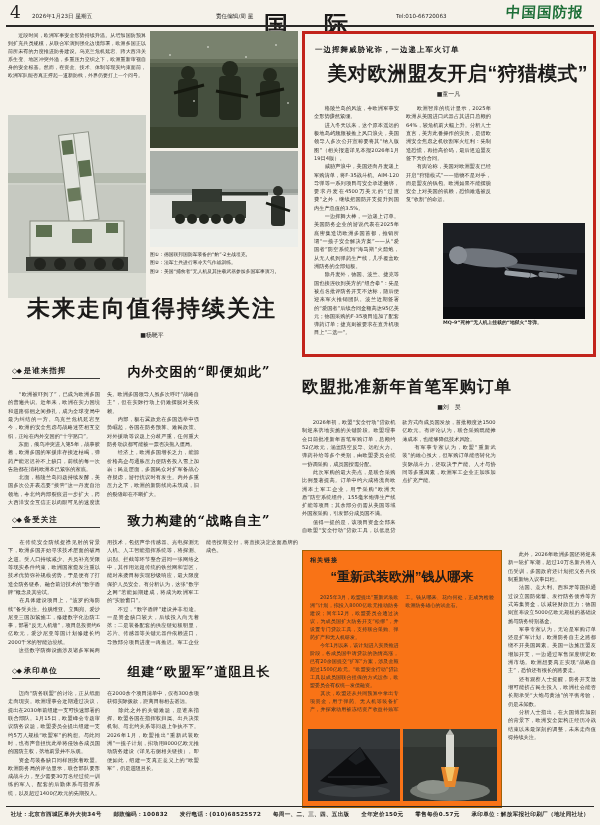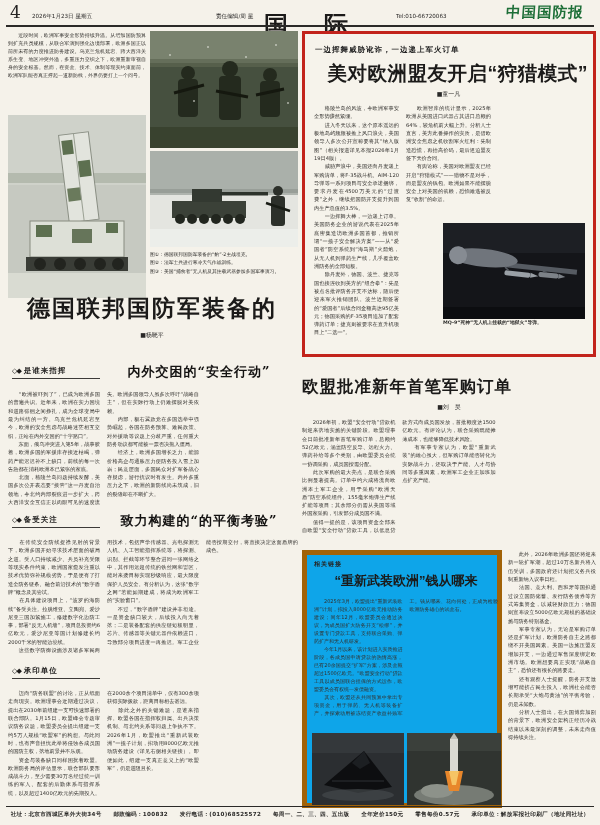--- a/index.html
+++ b/index.html
@@ -15,21 +15,21 @@
   .caption{font-size:4.8px;line-height:1.75;color:#2f2e2c;}
   .sec-tag{border-bottom:1.2px solid #3c3a38;padding-bottom:2px;display:flex;align-items:center;gap:3px;}
   .sec-tag .lbl{font-size:7.5px;font-weight:bold;letter-spacing:1px;}
   .diamonds{font-size:7px;line-height:1;color:#1c1b1a;letter-spacing:-1px;}
   .sec-hl{font-family:"DejaVu Serif",serif;font-weight:bold;font-size:13px;text-align:center;letter-spacing:1px;color:#141312;}
   .rule{background:#2b2a28;}
   .photo{display:block;}
   .masthead{font-family:"DejaVu Serif",serif;font-weight:bold;font-size:14.5px;color:#1e6f38;
             letter-spacing:1px;transform:skewX(-4deg);}
   .redbox{border:3.5px solid #c2231b;background:#f6f3eb;}
-  .relbox{border:5px solid #a16207;background:#0ea5e9;}
+  .relbox{border:1px solid #a16207;background:#f97316;}
   .footer-txt{font-size:5.6px;font-weight:bold;text-align:center;letter-spacing:.3px;color:#2a2927;}
 </style>
 </head>
 <body>
 
 <div id="page">
 
   <div class="abs" style="left:10px;top:2px;font-family:'DejaVu Serif',serif;font-size:17px;">4</div>
   <div class="abs" style="left:32px;top:13px;font-size:5.6px;">2026年1月23日 星期五</div>
   <div class="abs" style="left:216px;top:13px;font-size:5.6px;">责任编辑/周 星</div>
@@ -118,21 +118,21 @@
       <rect y="78" width="148" height="18" fill="#eceeea"></rect>
     </svg>
   </div>
 
   <div class="abs caption" style="left:150px;top:251px;width:148px;">
     <div>图①：德国联邦国防军装备的“豹”-2主战坦克。</div>
     <div>图②：法军士兵进行寒冷天气作战训练。</div>
     <div>图③：美国“捕食者”无人机及其挂载武器参加多国军事演习。</div>
   </div>
 
-  <div class="abs hl" style="left:4px;top:293px;width:296px;font-size:23px;text-align:center;letter-spacing:2px;">德国联邦国防军装备的</div>
+  <div class="abs hl" style="left:4px;top:293px;width:296px;font-size:23px;text-align:center;letter-spacing:2px;">未来走向值得持续关注</div>
   <div class="abs byline" style="left:4px;top:331px;width:296px;">■杨晓平</div>
 
   <div class="abs redbox" style="left:302px;top:31px;width:294px;height:326px;">
     <div class="abs kicker" style="left:10px;top:11px;width:267px;">一边挥舞威胁讹诈，一边递上军火订单</div>
     <div class="abs hl" style="left:4px;top:26px;width:279px;font-size:19.5px;text-align:right;letter-spacing:.5px;">美对欧洲盟友开启“狩猎模式”</div>
     <div class="abs byline" style="left:4px;top:56px;width:279px;">■童一凡</div>
     <div class="abs body-txt cols3" style="left:9px;top:70px;width:269px;height:240px;">　　格陵兰岛的风波，令欧洲军事安全形势骤然紧绷。
 　　进入冬天以来，这个原本遥远的极地岛屿频频被推上风口浪尖，美国领导人多次公开宣称要将其“纳入版图”（相关报道详见本报2026年1月19日4版）。
 　　威胁声浪中，美国还向丹麦递上军购清单，将F-35战斗机、AIM-120导弹等一系列项目与安全承诺捆绑，要求丹麦在4500万美元的“过渡费”之外，继续把国防开支提升到国内生产总值的3.5%。
 　　一边挥舞大棒，一边递上订单。美国防务企业的游说代表在2025年底密集造访欧洲多国首都，推销所谓“一揽子安全解决方案”——从“爱国者”防空系统到“海马斯”火箭炮，从无人机到弹药生产线，几乎覆盖欧洲防务的全部短板。
@@ -162,41 +162,42 @@
         </svg>
       </div>
       <div class="caption" style="width:140px;font-weight:bold;">MQ-9“死神”无人机上挂载的“地狱火”导弹。</div>
     </div>
   </div>
 
   <div class="abs sec-tag" style="left:12px;top:366px;width:88px;">
     <span class="diamonds">◇◆</span>
     <span class="lbl">是谁来指挥</span>
   </div>
-  <div class="abs sec-hl" style="left:100px;top:363px;width:198px;">内外交困的“安全行动”</div>
+  <div class="abs sec-hl" style="left:100px;top:363px;width:198px;">内外交困的“即便如此”</div>
   <div class="abs body-txt cols3" style="left:8px;top:390px;width:290px;height:118px;">　　“欧洲被吓到了”，已成为欧洲多国的普遍共识。近年来，欧洲在实力困境和道路徘徊之间挣扎，成为全球变局中最为纠结的一方。乌克兰危机延宕至今，欧洲的安全焦虑与战略迷茫相互交织，正站在内外交困的“十字路口”。
 　　东面，俄乌冲突进入第5年，战事胶着，欧洲多国的军援库存接近枯竭，弹药产能迟迟补不上缺口，前线的每一次告急都在消耗欧洲本已紧张的家底。
 　　北面，格陵兰岛问题持续发酵，美国多次公开表态要“接管”这一丹麦自治领地，令北约内部裂痕进一步扩大，跨大西洋安全互信正以肉眼可见的速度流失。欧洲多国领导人虽多次呼吁“战略自主”，但在实际行动上仍难摆脱对美依赖。
 　　内部，极右翼政党在多国选举中强势崛起，各国在防务预算、难民政策、对外援助等议题上分歧严重，任何重大防务动议都可能被一票否决拖入僵局。
 　　经济上，欧洲多国增长乏力，能源价格高企与通胀压力使防务投入雪上加霜；民意层面，多国民众对扩军备战心存疑虑，游行抗议时有发生。内外多重压力之下，欧洲的新防线尚未筑成，旧的裂缝却在不断扩大。</div>
 
   <div class="abs sec-tag" style="left:12px;top:515px;width:88px;">
     <span class="diamonds">◇◆</span>
     <span class="lbl">备受关注</span>
   </div>
-  <div class="abs sec-hl" style="left:100px;top:512px;width:198px;">致力构建的“的平衡考验”</div>
+  <div class="abs sec-hl" style="left:100px;top:512px;width:198px;">致力构建的“战略自主”</div>
   <div class="abs body-txt cols3" style="left:8px;top:538px;width:290px;height:118px;">　　在传统安全防线捉襟见肘的背景下，欧洲多国开始寻求技术层面的破局之道。受人口持续减少、兵员补充受限等现实条件约束，欧洲国家愈发注重以技术优势弥补规模劣势，于是便有了打造全防务链条、融合前沿技术的“数字盾牌”概念及其尝试。
 　　在具体建设项目上，“波罗的海防线”备受关注。拉脱维亚、立陶宛、爱沙尼亚三国加紧施工，修建数字化边防工事，部署“反无人机墙”，项目总投资约6亿欧元，爱沙尼亚等国计划修建长约2000千米的智能边境线。
 　　这些数字防御设施涉及诸多军民两用技术，包括声学传感器、光电探测无人机、人工智能指挥系统等，将探测、识别、拦截等环节整合进同一张网络之中，其作用远超传统的铁丝网和雷区，能对来袭目标实现秒级响应，最大限度保护人员安全。有分析认为，这张“数字之网”若能如期建成，将成为欧洲军工的“实验窗口”。
 　　不过，“数字盾牌”建设并非坦途。一是资金缺口较大，后续投入尚无着落；二是装备配套的供应链短板明显，芯片、传感器等关键元器件依赖进口，导致部分项目进度一再推迟。军工企业能否按期交付，将直接决定这面盾牌的成色。</div>
 
   <div class="abs sec-tag" style="left:12px;top:666px;width:88px;">
     <span class="diamonds">◇◆</span>
     <span class="lbl">承印单位</span>
   </div>
+  <div class="abs sec-hl" style="left:100px;top:663px;width:198px;">组建“欧盟军”道阻且长</div>
   <div class="abs body-txt cols3" style="left:8px;top:689px;width:290px;height:114px;">　　迈向“防务联盟”的讨论，正从纸面走向现实。欧洲理事会近期通过决议，提出在2030年前组建一支可快速部署的联合部队。1月15日，欧盟峰会专题审议防务议题，欧盟委员会提出组建一支约5万人规模“欧盟军”的构想。与此同时，也有声音担忧此举将侵蚀各成员国的国防主权，落地前景并不乐观。
 　　资金与装备缺口同样困扰着欧盟。欧洲防务局的评估显示，联合部队要形成战斗力，至少需要30万名经过统一训练的军人、配套的后勤体系与指挥系统，以及超过1400亿欧元的先期投入。在2000余个项目清单中，仅有300余项获得实际拨款，距离目标相去甚远。
 　　除此之外的关键难题，是谁来指挥。欧盟各国在指挥权归属、出兵决策机制、与北约关系等问题上争执不下。2026年1月，欧盟推出“重新武装欧洲”一揽子计划，拟动用8000亿欧元推动防务建设（详见右侧相关链接）。即便如此，组建一支真正意义上的“欧盟军”，仍是道阻且长。</div>
 
   <div class="abs hl" style="left:302px;top:376px;width:294px;font-size:16.5px;text-align:left;letter-spacing:1px;">欧盟批准新年首笔军购订单</div>
   <div class="abs byline" style="left:302px;top:403px;width:294px;">■刘　昊</div>
   <div class="abs body-txt cols3" style="left:302px;top:418px;width:294px;height:124px;">　　2026年初，欧盟“安全行动”贷款机制迎来落地实施的关键阶段。欧盟理事会日前批准新年首笔军购订单，总额约52亿欧元，涵盖防空反导、远程火力、弹药补给等多个类别，由欧盟委员会统一协调采购，成员国按需分配。
 　　此次军购的最大亮点，是联合采购比例显著提高。订单中约六成将流向欧洲本土军工企业，用于采购“欧洲天盾”防空系统组件、155毫米炮弹生产线扩能等项目；其余部分仍需从美国等域外国家采购，引发部分成员国不满。
 　　值得一提的是，该项目资金全部来自欧盟“安全行动”贷款工具，以低息贷款方式向成员国发放，首批额度达1500亿欧元。有评论认为，联合采购既能摊薄成本，也能够降低技术风险。
 　　有军事专家认为，欧盟“重新武装”的雄心虽大，但军购订单能否转化为实际战斗力，还取决于产能、人才与协同等多重因素，欧洲军工企业正加班加点扩充产能。</div>

